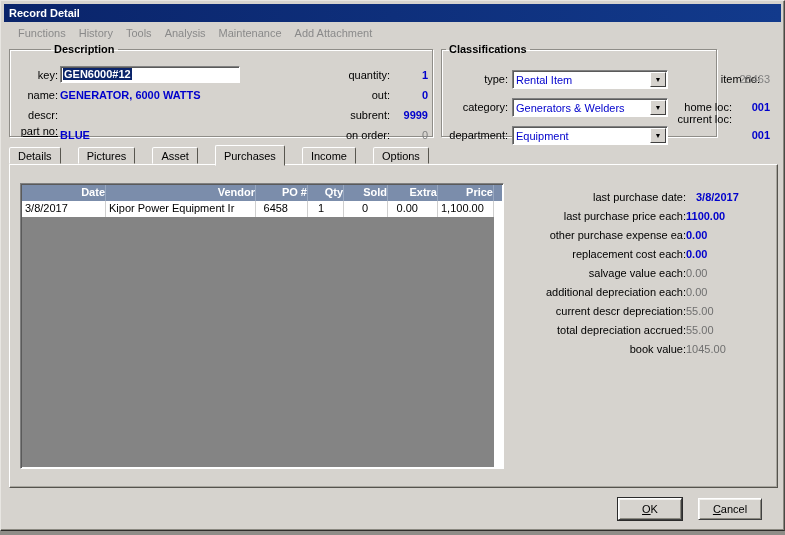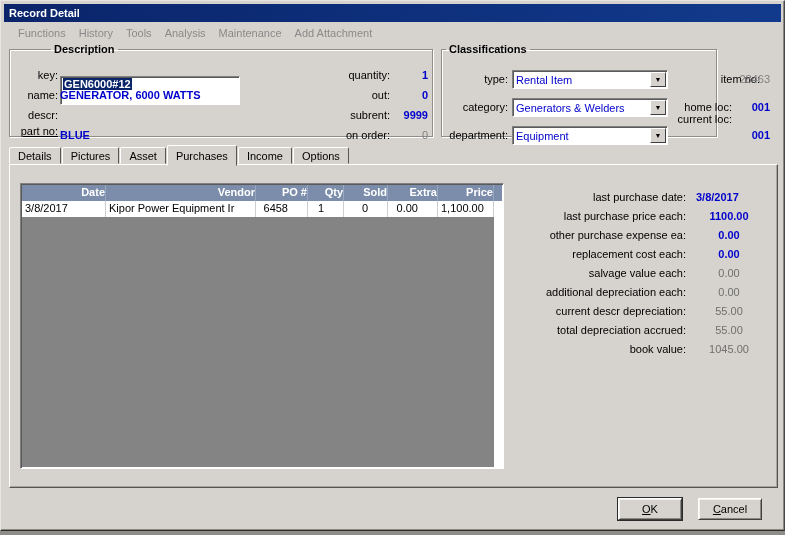--- a/index.html
+++ b/index.html
@@ -74,21 +74,21 @@
   .combo-btn {
     position: absolute; right: 1px; top: 1px; bottom: 1px; width: 16px;
     background: #d6d3ce;
     border: 1px solid;
     border-color: #fff #404040 #404040 #fff;
     font-size: 7px; text-align: center; line-height: 14px; color: #000;
   }
   
   .tabs { position: absolute; left: 8px; top: 146px; height: 18px; display: flex; z-index: 3; }
   .tab {
-    height: 17px; padding: 2px 8px 0; margin-right: 1px;
+    height: 17px; padding: 2px 8px 0; margin-right: 17px;
     background: #d6d3ce;
     border: 1px solid;
     border-color: #fff #58564f transparent #fff;
     border-top-left-radius: 2px; border-top-right-radius: 2px;
     cursor: default;
   }
   .tab.active {
     height: 21px; margin-top: -2px; padding-top: 4px;
     position: relative; z-index: 4;
     border-bottom: 1px solid #d6d3ce;
@@ -122,21 +122,21 @@
   .td { line-height: 15px; height: 16px; border-right: 1px solid #cfcfcf; overflow: hidden; white-space: nowrap; padding: 0 3px; }
   .td.num { text-align: right; padding-right: 19px; }
   .c0 { width: 84px; } .c1 { width: 150px; } .c2 { width: 52px; } .c3 { width: 36px; }
   .c4 { width: 44px; } .c5 { width: 50px; } .c6 { width: 56px; } .cstub { width: 8px; border-right: none; }
   .tfill { position: absolute; left: 1px; right: 9px; top: 33px; bottom: 1px; background: #848484; }
   .tstrip { position: absolute; right: 1px; width: 8px; top: 17px; bottom: 1px; background: #fff; }
   
   .summary { position: absolute; left: 498px; top: 22px; width: 264px; }
   .sumrow { display: flex; height: 19px; align-items: center; }
   .sumrow .lbl { flex: 1; text-align: right; }
-  .sumrow .val { width: 86px; text-align: center; }
+  .sumrow .val { width: 86px; text-align: left; }
   .sumrow .val.vblue { color: var(--accent, #0000cc); font-weight: bold; }
   .sumrow .val.vgray { color: #6f6f6f; }
   .sumrow.dateleft .val { text-align: left; padding-left: 10px; }
   
   .btn {
     position: absolute; width: 64px; height: 22px;
     background: #d6d3ce;
     border: 1px solid;
     border-color: #fff #404040 #404040 #fff;
     box-shadow: inset 1px 1px 0 #f2f1ee, inset -1px -1px 0 #8a8880;
@@ -163,21 +163,21 @@
     <span class="menu-item">Tools</span>
     <span class="menu-item">Analysis</span>
     <span class="menu-item">Maintenance</span>
     <span class="menu-item">Add Attachment</span>
   </div>
 
   <fieldset class="fs-desc">
     <legend>Description</legend>
 
     <div class="abs r" style="left:2px; top:12px; width:46px;">key:</div>
-    <div class="field-box" style="left:50px; top:21px; width:180px; height:29px;"><span class="sel-text">GEN6000#12</span></div>
+    <div class="field-box" style="left:50px; top:11px; width:180px; height:17px;"><span class="sel-text">GEN6000#12</span></div>
 
     <div class="abs r" style="left:2px; top:32px; width:46px;">name:</div>
     <div class="abs blue" style="left:50px; top:32px; width:240px;">GENERATOR, 6000 WATTS</div>
 
     <div class="abs r" style="left:2px; top:52px; width:46px;">descr:</div>
     <div class="abs blue" style="left:50px; top:52px; width:240px;"></div>
 
     <div class="abs r" style="left:2px; top:68px; width:46px;text-decoration:underline;">part no:</div>
     <div class="abs blue" style="left:50px; top:72px; width:240px;">BLUE</div>
 

